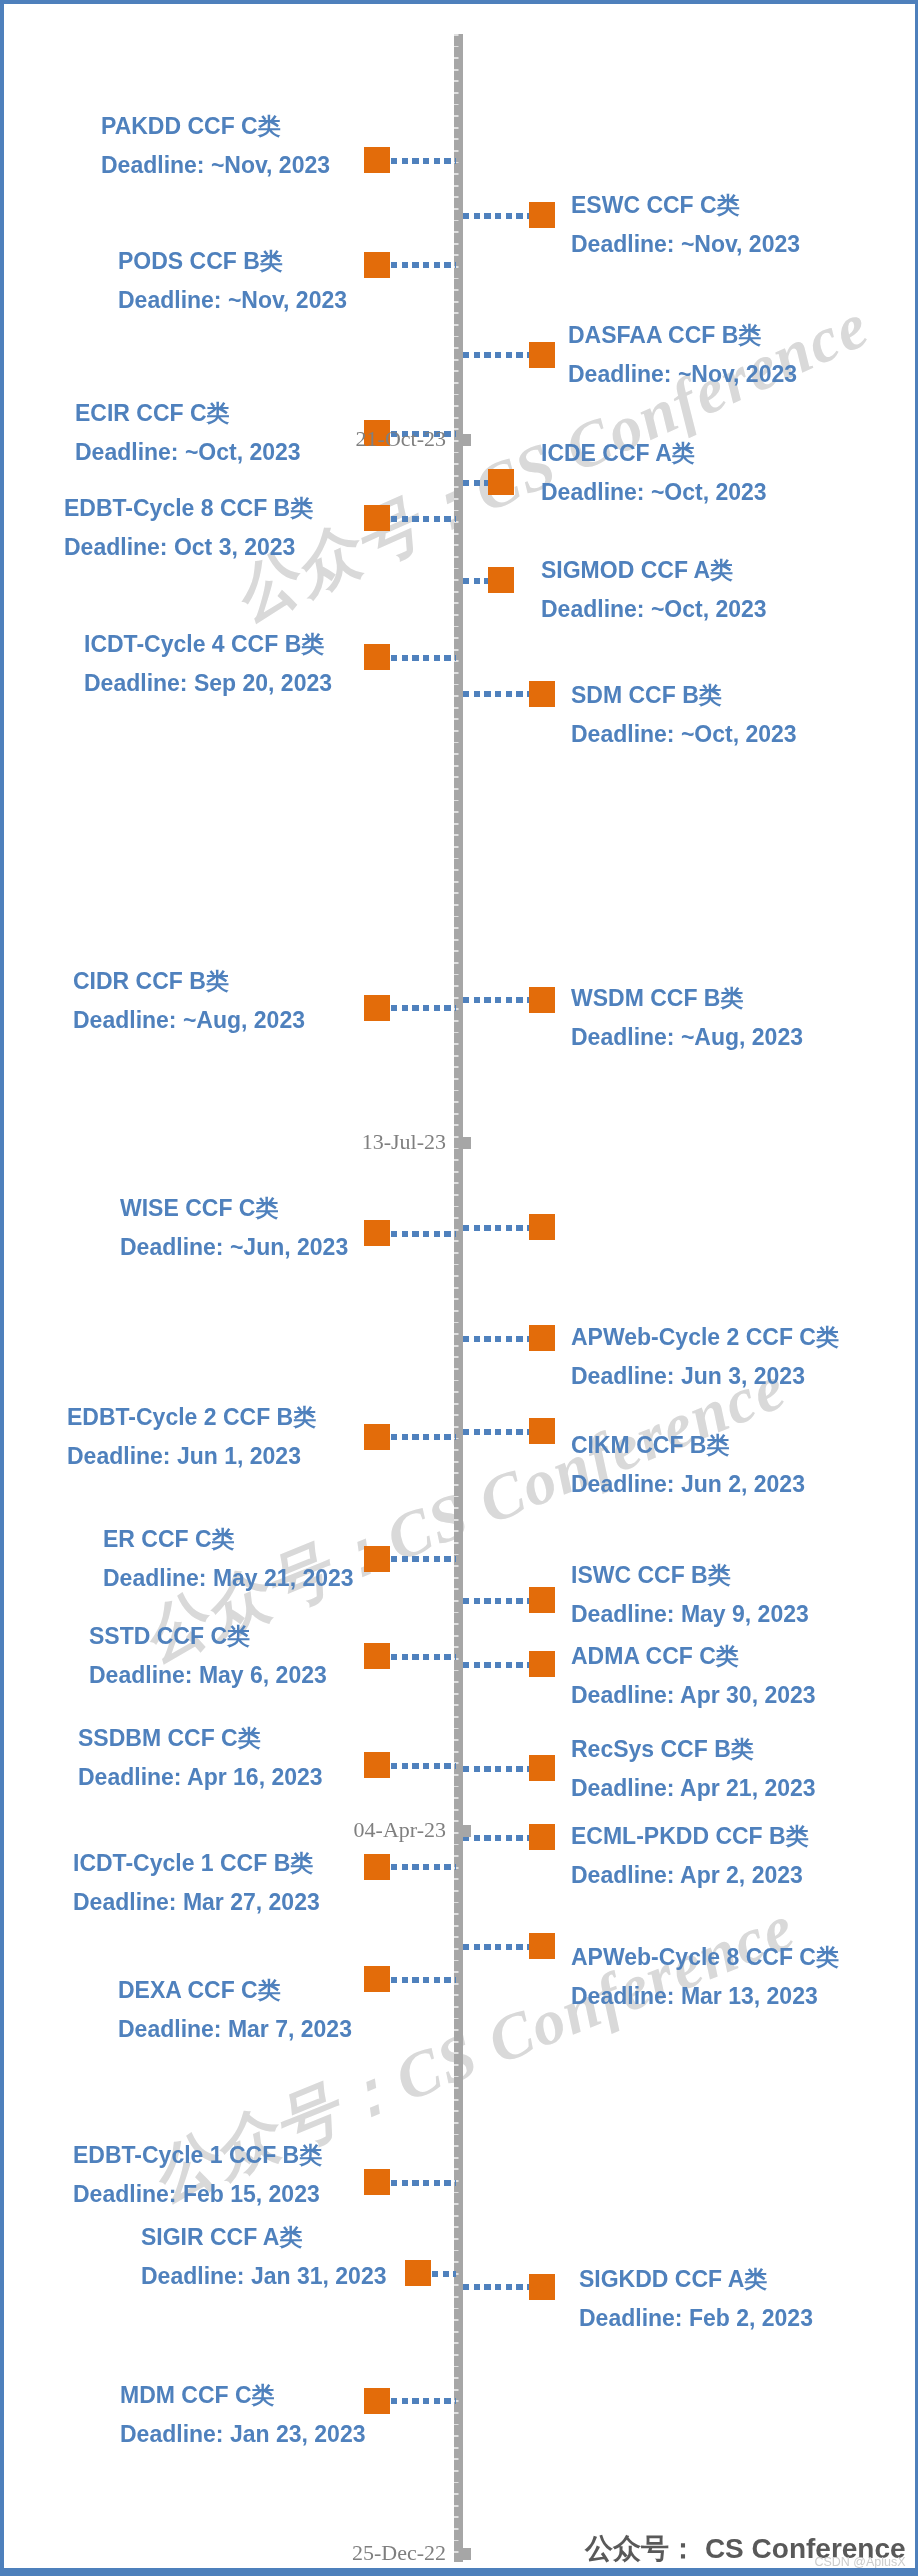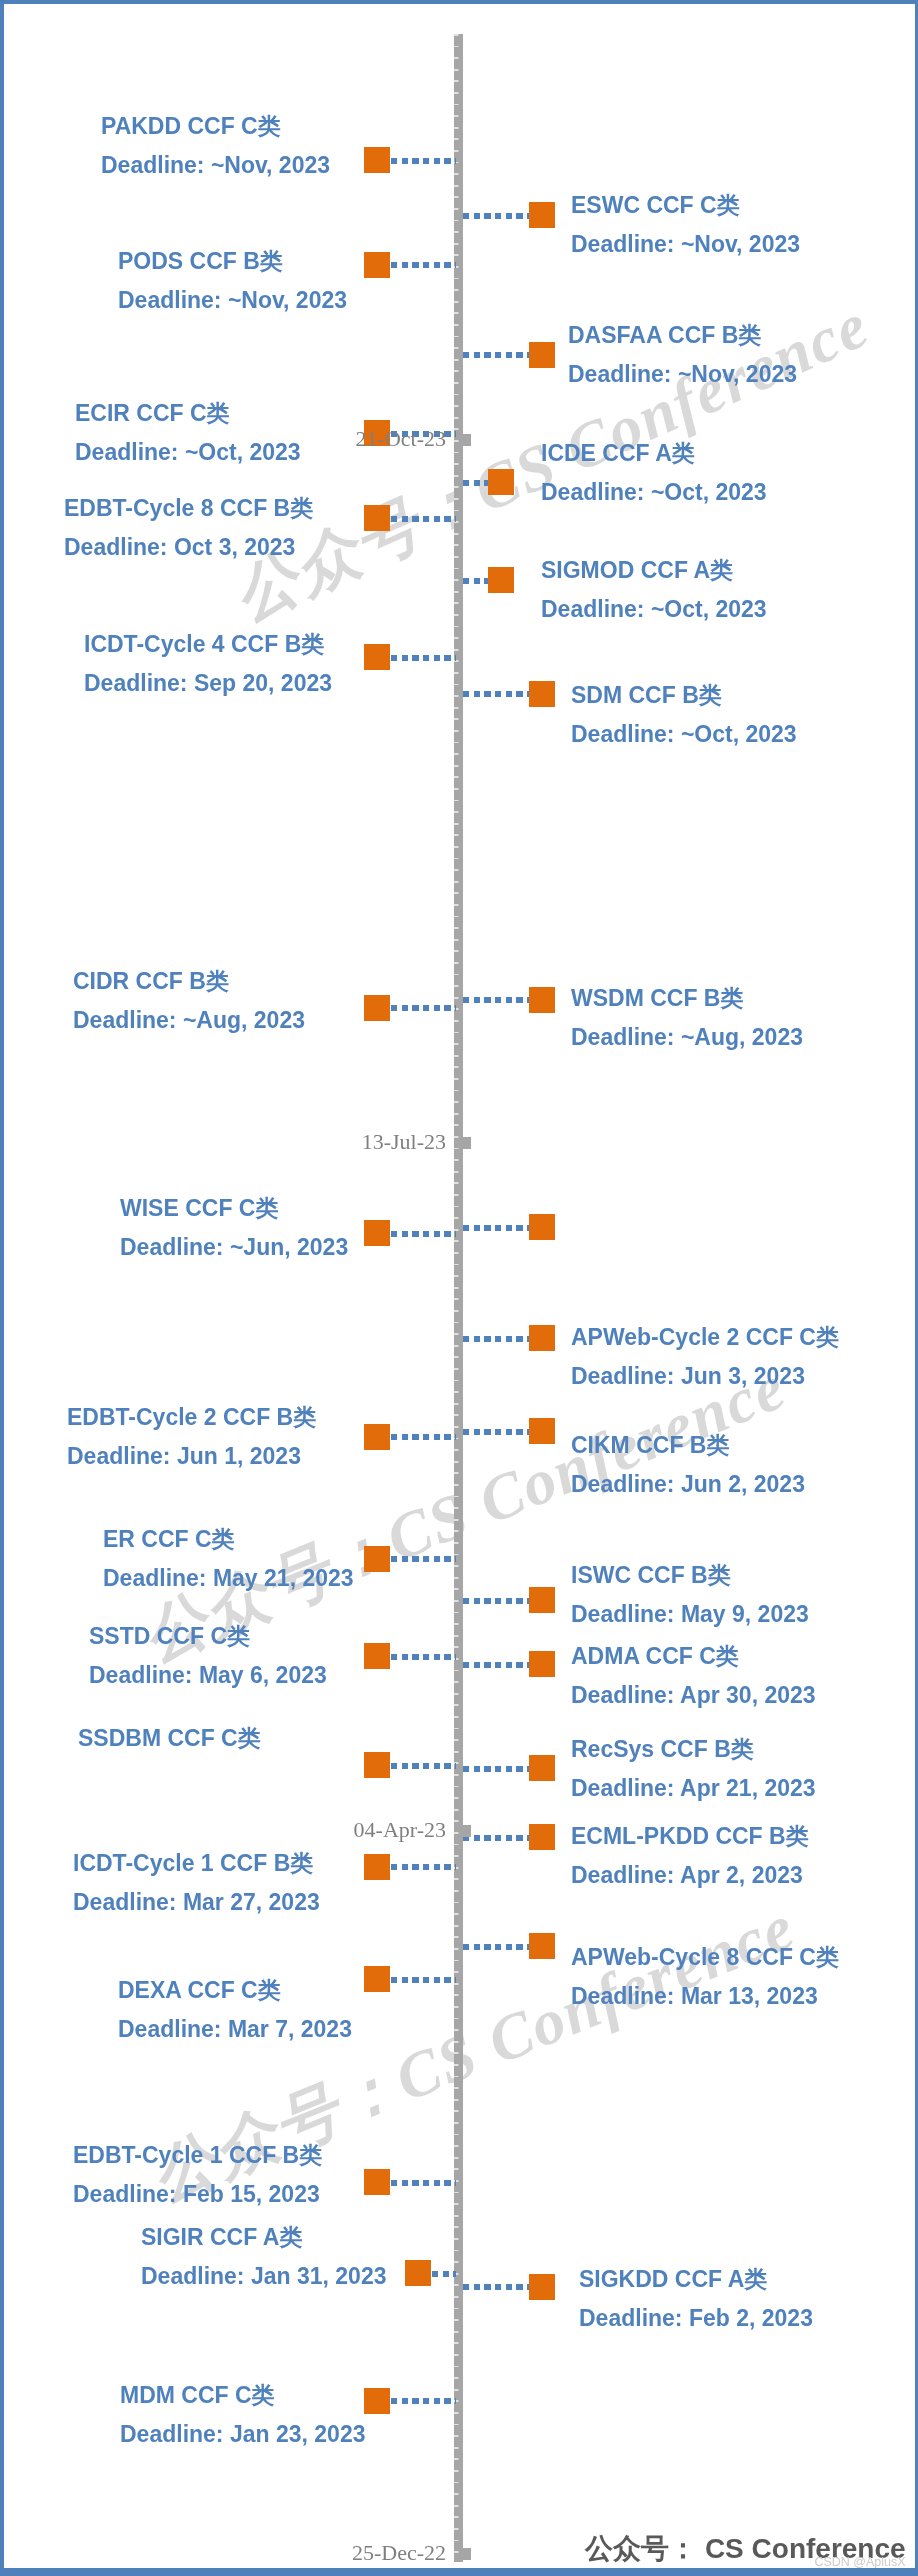--- a/index.html
+++ b/index.html
@@ -231,20 +231,21 @@
     <div class="marker" style="left: 529px; top: 1651px;"></div>
     <div class="connector" style="top: 1662px; left: 463px; width: 66px;"></div>
     <div class="entry-text" style="left: 571px; top: 1637px;">
       <span class="t">ADMA CCF C类</span>
       <span class="d">Deadline: Apr 30, 2023</span>
     </div>
     <div class="marker" style="left: 364px; top: 1752px;"></div>
     <div class="connector" style="top: 1763px; left: 391px; width: 65px;"></div>
     <div class="entry-text" style="left: 78px; top: 1719px;">
       <span class="t">SSDBM CCF C类</span>
+      <span class="d">Deadline: Apr 16, 2023</span>
     </div>
     <div class="marker" style="left: 529px; top: 1755px;"></div>
     <div class="connector" style="top: 1766px; left: 463px; width: 66px;"></div>
     <div class="entry-text" style="left: 571px; top: 1730px;">
       <span class="t">RecSys CCF B类</span>
       <span class="d">Deadline: Apr 21, 2023</span>
     </div>
     <div class="marker" style="left: 529px; top: 1824px;"></div>
     <div class="connector" style="top: 1835px; left: 463px; width: 66px;"></div>
     <div class="entry-text" style="left: 571px; top: 1817px;">

